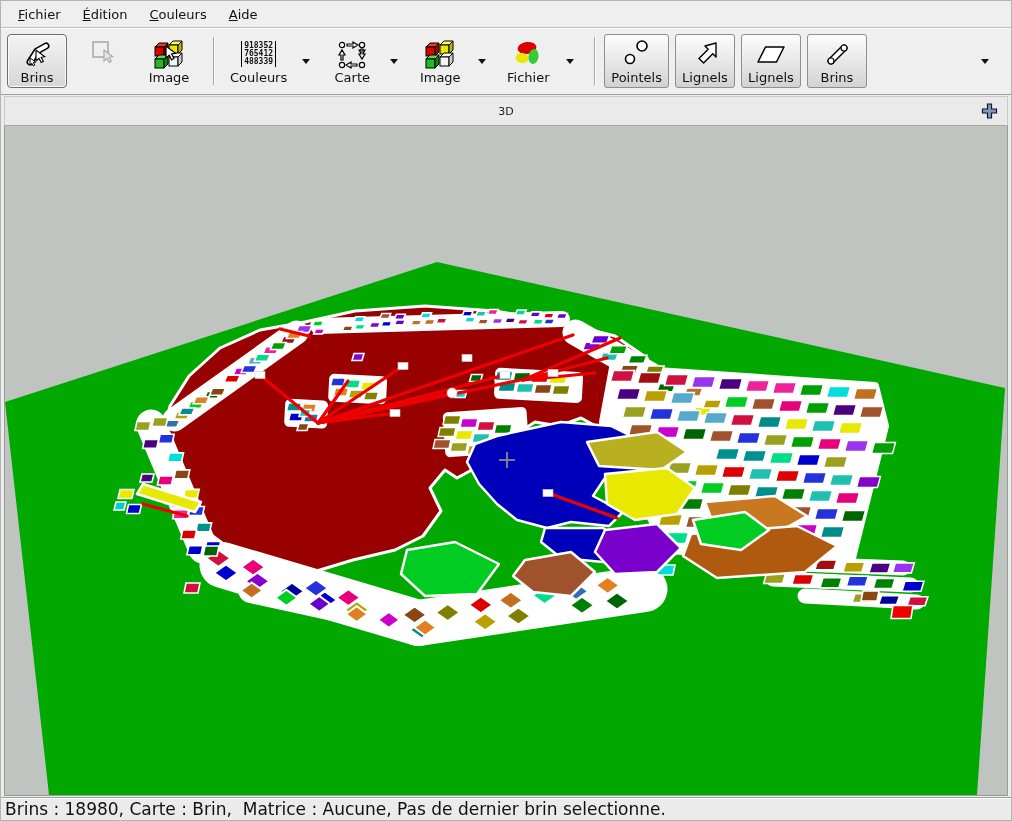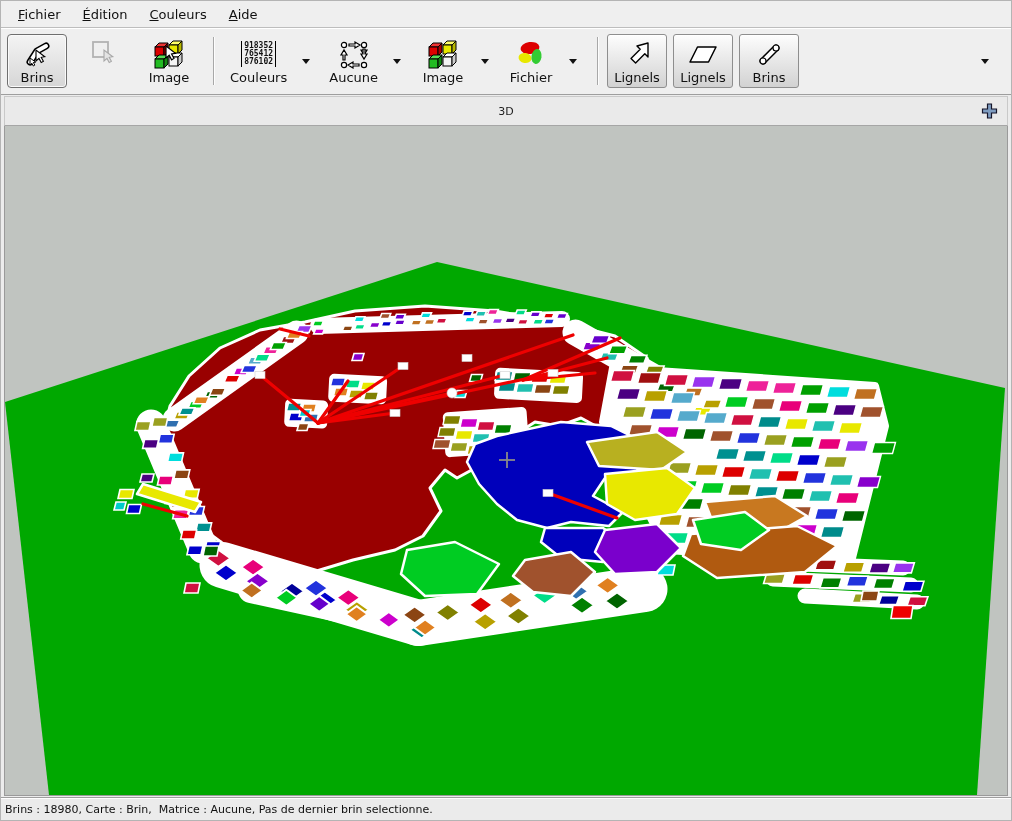--- a/index.html
+++ b/index.html
@@ -24,21 +24,21 @@
   .matrix{font-family:"DejaVu Sans Mono",monospace;font-size:8px;line-height:8px;font-weight:bold;border-left:1px solid #000;border-right:1px solid #000;padding:1px 2px;text-align:left;}
 
   
   .viewport{flex:1 1 auto;display:flex;flex-direction:column;background:#ececec;padding:1px 3px 1px;min-height:0;}
   .vtitle{height:30px;flex:0 0 30px;background:#eaeaea;border:1px solid #c9c9c9;border-bottom:1px solid #a6a6a6;display:flex;align-items:center;justify-content:center;position:relative;font-size:11px;color:#222;box-sizing:border-box;}
   .vplus{position:absolute;right:9px;top:5px;width:17px;height:19px;}
   .vcanvas{flex:1 1 auto;border:1px solid #9a9a9a;border-top:none;background:#c0c4c0;min-height:0;}
   #scene{display:block;width:100%;height:100%;}
 
   
-  .statusbar{height:22px;flex:0 0 22px;background:#ebebeb;border-top:1px solid #9e9e9e;box-shadow:inset 0 1px 0 #ffffff;display:flex;align-items:center;padding-left:4px;font-size:11px;white-space:pre;}
+  .statusbar{height:22px;flex:0 0 22px;background:#ebebeb;border-top:1px solid #9e9e9e;box-shadow:inset 0 1px 0 #ffffff;display:flex;align-items:center;padding-left:4px;font-size:17px;white-space:pre;}
 </style>
 </head>
 <body>
 
 <div class="window">
 
   <div class="menubar">
     <span class="menu-item">Fichier</span>
     <span class="menu-item">Édition</span>
     <span class="menu-item">Couleurs</span>
@@ -92,21 +92,21 @@
       <span>Image</span>
     </div>
 
     <div class="vsep"></div>
 
     <div class="tbtn">
       <span class="icn">
         <span class="matrix">
           <span>918352</span><br>
           <span>765412</span><br>
-          <span>876102</span>
+          <span>488339</span>
         </span>
       </span>
       <span>Couleurs</span>
     </div>
     <span class="drop"></span>
 
     <div class="tbtn">
       <span class="icn">
         <svg width="30" height="30" viewBox="0 0 30 30">
           <g fill="#fff" stroke="#000" stroke-width="1.2">
@@ -115,21 +115,21 @@
               <circle cx="5" cy="26" r="2.6"></circle>
               <circle cx="25" cy="26" r="2.6"></circle>
             <path d="M10,5 h6 v-2 l5,3 l-5,3 v-2 h-6 z"></path>
             <path d="M26,11 h2 l-3,5 l-3,-5 h2 v-0 z M24,11 v0"></path>
             <path d="M24,11 h2 v5 l2,-0 l-3,5 l-3,-5 h2 z" transform="translate(0,-1)"></path>
             <path d="M20,27 h-6 v2 l-5,-3 l5,-3 v2 h6 z"></path>
             <path d="M4,21 h2 v-5 h2 l-3,-5 l-3,5 h2 z"></path>
           </g>
         </svg>
       </span>
-      <span>Aucune</span>
+      <span>Carte</span>
     </div>
     <span class="drop"></span>
 
     <div class="tbtn">
       <span class="icn">
         <svg width="34" height="30" viewBox="0 0 34 30">
           <g stroke="#000" stroke-width="1">
             <path d="M3,8 l4,-4 h9 l-4,4 z" fill="#ee3333"></path>
               <rect x="3" y="8" width="9" height="9" fill="#dd0000"></rect>
               <path d="M12,8 l4,-4 v9 l-4,4 z" fill="#aa0000"></path>
@@ -156,20 +156,29 @@
           <ellipse cx="10" cy="19" rx="6.5" ry="5" fill="#e8e800" transform="rotate(10 10 19)"></ellipse>
           <ellipse cx="21.5" cy="17.5" rx="5" ry="7.5" fill="#33cc33" transform="rotate(8 21.5 17.5)"></ellipse>
         </svg>
       </span>
       <span>Fichier</span>
     </div>
     <span class="drop"></span>
 
     <div class="vsep"></div>
 
+    <div class="tbtn raised">
+      <span class="icn">
+        <svg width="30" height="30" viewBox="0 0 30 30">
+          <circle cx="20" cy="7" r="5" fill="#fff" stroke="#000" stroke-width="1.6"></circle>
+          <circle cx="8" cy="20" r="4.5" fill="#fff" stroke="#000" stroke-width="1.6"></circle>
+        </svg>
+      </span>
+      <span>Pointels</span>
+    </div>
 
     <div class="tbtn raised">
       <span class="icn">
         <svg width="30" height="30" viewBox="0 0 30 30">
           <path d="M26,4 L15,7 L18.2,10.2 L9,19.4 L13.6,24 L22.8,14.8 L26,18 Z" fill="#fff" stroke="#000" stroke-width="1.4" stroke-linejoin="round"></path>
         </svg>
       </span>
       <span>Lignels</span>
     </div>
 

